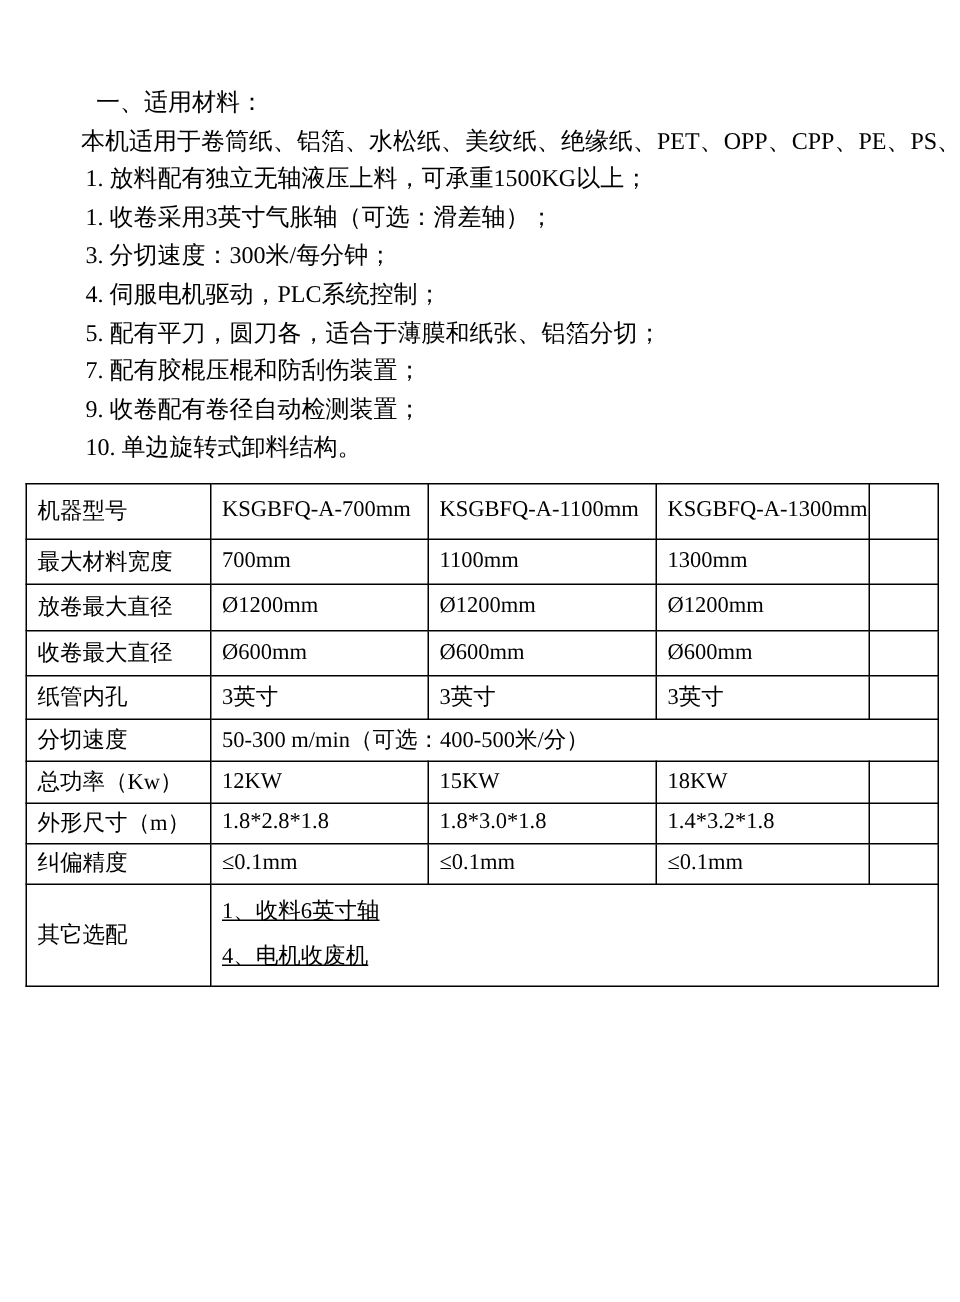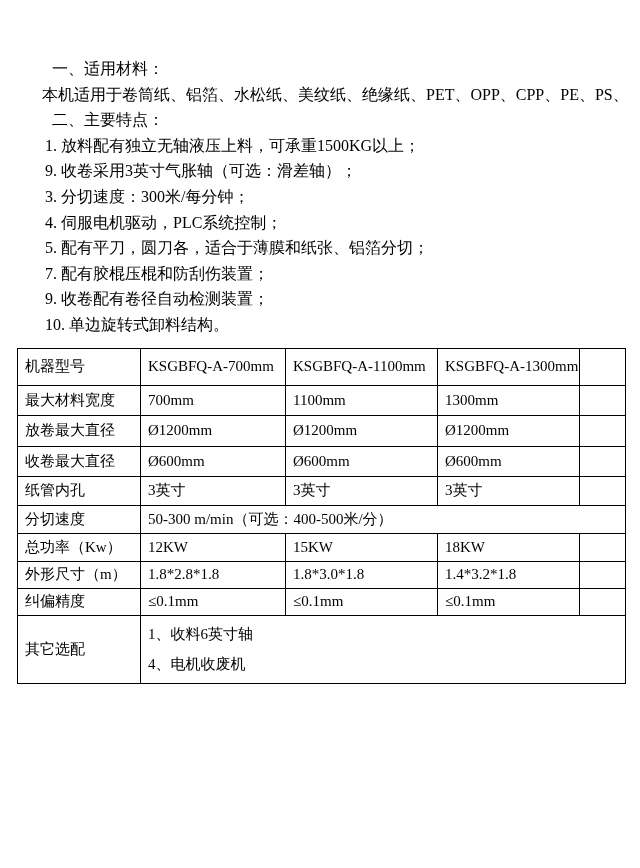--- a/index.html
+++ b/index.html
@@ -4,21 +4,21 @@
 <style>
   html, body { margin: 0; padding: 0; }
   body {
     width: 640px; height: 868px;
     background: #ffffff; color: #000000;
     font-family: "Liberation Serif", "DejaVu Serif", serif;
     overflow: hidden;
   }
   .text-block {
     padding-top: 56px;
-    padding-left: 42px;
+    padding-left: 54px;
     font-size: 16px;
     line-height: 25.6px;
   }
   .line { white-space: nowrap; }
   .heading { padding-left: 10px; }
   .item { padding-left: 3px; }
   .specs-heading { margin-top: 8px; }
 
   table.spec {
     border-collapse: collapse;
@@ -29,39 +29,38 @@
   }
   table.spec td {
     border: 1px solid #000000;
     vertical-align: middle;
     padding: 0 2px 0 7px;
     overflow: hidden;
     white-space: nowrap;
   }
   td.lbl { padding-left: 9px; }
   td.speed-val { padding-left: 42px; }
-  .opt-line { line-height: 30px; }
+  .opt-line { line-height: 30px; text-decoration: underline; }
 
   tr.rh37 { height: 37px; }
   tr.rh31 { height: 31px; }
   tr.rh30 { height: 30px; }
   tr.rh29 { height: 29px; }
   tr.rh28 { height: 28px; }
   tr.rh27 { height: 27px; }
   tr.rh68 { height: 68px; }
 </style>
 </head>
 <body>
 
 <div class="text-block">
   <div class="line heading">一、适用材料：</div>
   <div class="line">本机适用于卷筒纸、铝箔、水松纸、美纹纸、绝缘纸、PET、OPP、CPP、PE、PS、</div>
-  <div class="line heading">二、主要特点：</div>
   <div class="line item">1. 放料配有独立无轴液压上料，可承重1500KG以上；</div>
-  <div class="line item">9. 收卷采用3英寸气胀轴（可选：滑差轴）；</div>
+  <div class="line item">1. 收卷采用3英寸气胀轴（可选：滑差轴）；</div>
   <div class="line item">3. 分切速度：300米/每分钟；</div>
   <div class="line item">4. 伺服电机驱动，PLC系统控制；</div>
   <div class="line item">5. 配有平刀，圆刀各，适合于薄膜和纸张、铝箔分切；</div>
   <div class="line item">7. 配有胶棍压棍和防刮伤装置；</div>
   <div class="line item">9. 收卷配有卷径自动检测装置；</div>
   <div class="line item">10. 单边旋转式卸料结构。</div>
 </div>
 
 <table class="spec">
   <colgroup>

